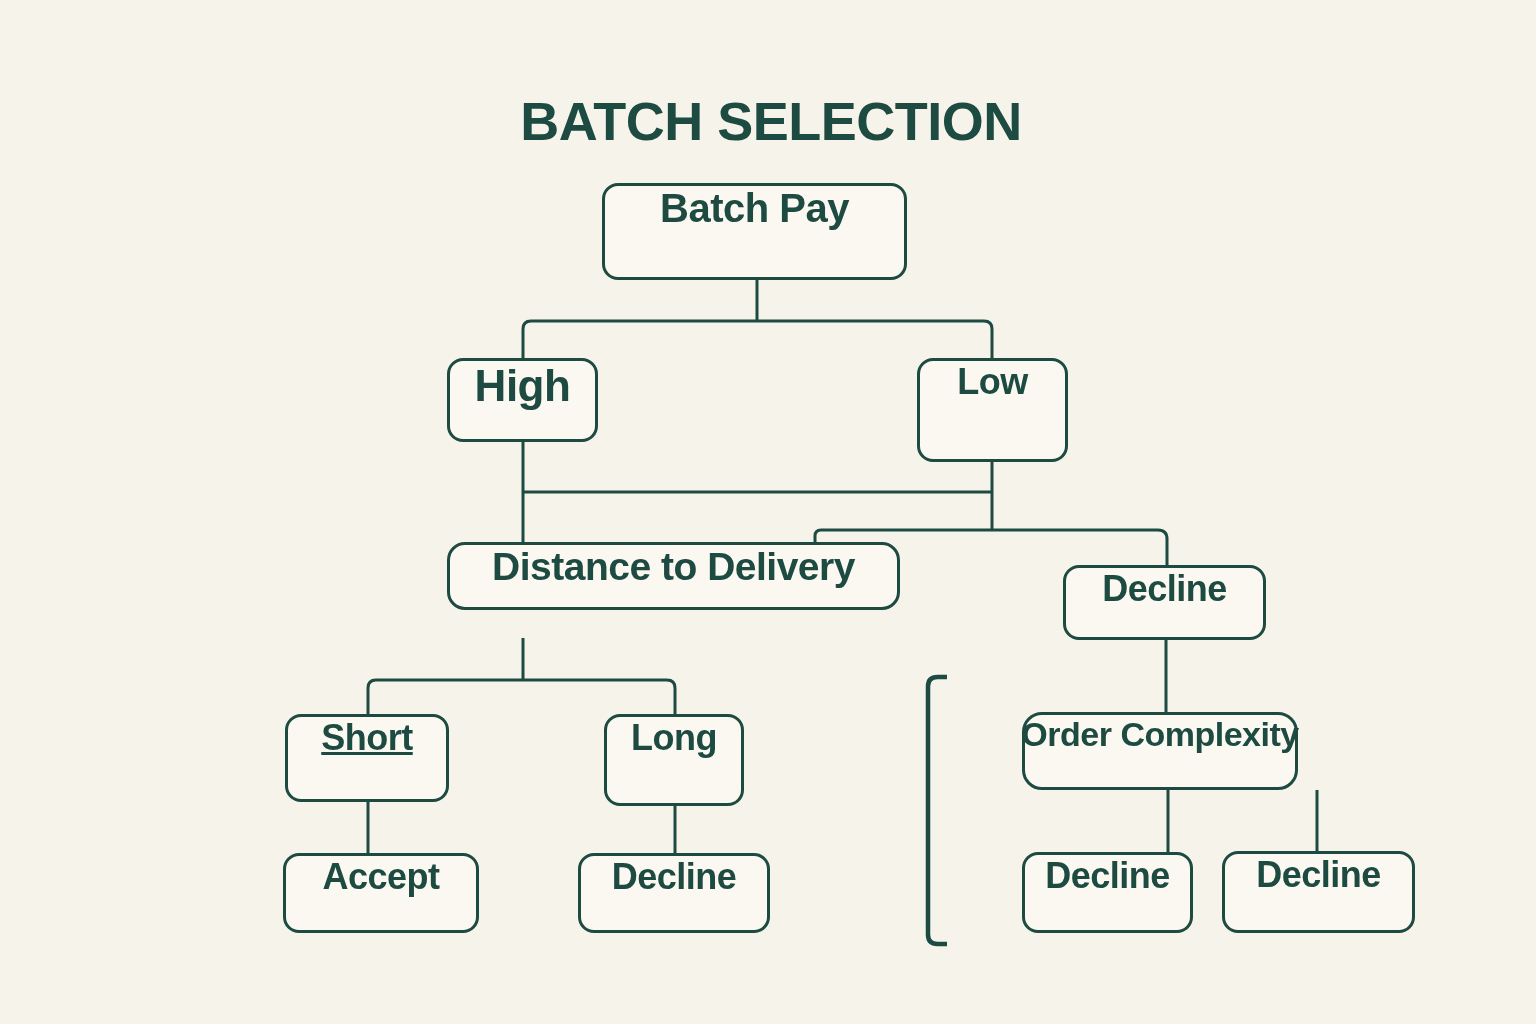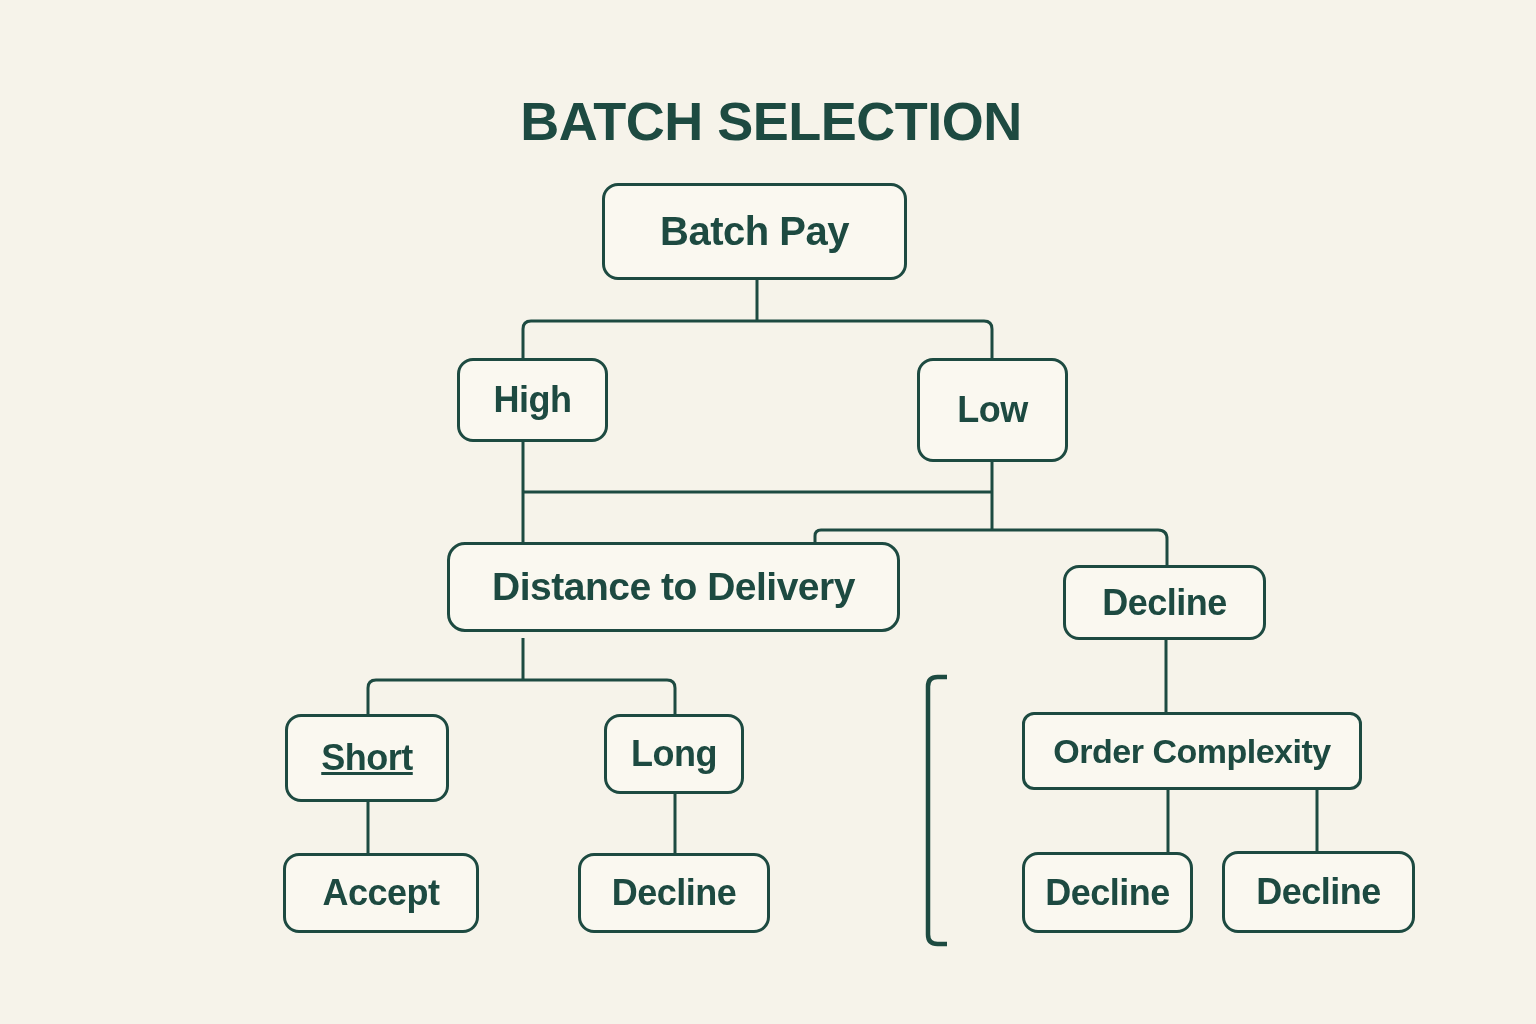--- a/index.html
+++ b/index.html
@@ -22,21 +22,21 @@
   }
   #connector-layer{
     position:absolute;left:0;top:0;width:1536px;height:1024px;
     pointer-events:none;
   }
   #connector-layer path{
     fill:none;stroke:var(--ink);
   }
   .node{
     position:absolute;box-sizing:border-box;
-    display:flex;align-items:center;justify-content:center;
+    display:flex;align-items:flex-start;justify-content:center;
     border:3.4px solid var(--ink);
     background:var(--fill);
     color:var(--ink);
     font-weight:700;letter-spacing:-0.5px;
     white-space:nowrap;
   }
 </style>
 </head>
 <body>
 
@@ -55,45 +55,45 @@
       <path d="M 675 794 L 675 853" stroke-width="3"></path>
       <path d="M 1166 640 L 1166 712" stroke-width="3"></path>
       <path d="M 1168 790 L 1168 852" stroke-width="3"></path>
       <path d="M 1317 790 L 1317 851" stroke-width="3"></path>
       <path d="M 947 677 L 937.5 677 Q 928 677 928 686.5 L 928 934.5 Q 928 944 937.5 944 L 947 944" stroke-width="4.5"></path>
     </svg>
   <div id="nodes-layer">
       <div class="node" style="left: 602px; top: 183px; width: 305px; height: 97px; font-size: 40px; border-radius: 16px;">
         <span>Batch Pay</span>
       </div>
-      <div class="node" style="left: 447px; top: 358px; width: 151px; height: 84px; font-size: 36px; border-radius: 16px; margin-left: 10px;">
+      <div class="node" style="left: 447px; top: 358px; width: 151px; height: 84px; font-size: 44px; border-radius: 16px;">
         <span>High</span>
       </div>
       <div class="node" style="left: 917px; top: 358px; width: 151px; height: 104px; font-size: 36px; border-radius: 16px;">
         <span>Low</span>
       </div>
-      <div class="node" style="left: 447px; top: 542px; width: 453px; height: 90px; font-size: 39px; border-radius: 18px;">
+      <div class="node" style="left: 447px; top: 542px; width: 453px; height: 68px; font-size: 39px; border-radius: 18px;">
         <span>Distance to Delivery</span>
       </div>
       <div class="node" style="left: 1063px; top: 565px; width: 203px; height: 75px; font-size: 36px; border-radius: 16px;">
         <span>Decline</span>
       </div>
       <div class="node" style="left: 285px; top: 714px; width: 164px; height: 88px; font-size: 36px; border-radius: 16px; text-decoration: underline;">
         <span>Short</span>
       </div>
-      <div class="node" style="left: 604px; top: 714px; width: 140px; height: 80px; font-size: 36px; border-radius: 16px;">
+      <div class="node" style="left: 604px; top: 714px; width: 140px; height: 92px; font-size: 36px; border-radius: 16px;">
         <span>Long</span>
       </div>
       <div class="node" style="left: 271px; top: 853px; width: 196px; height: 80px; font-size: 36px; border-radius: 16px; margin-left: 12px;">
         <span>Accept</span>
       </div>
       <div class="node" style="left: 578px; top: 853px; width: 192px; height: 80px; font-size: 36px; border-radius: 16px;">
         <span>Decline</span>
       </div>
-      <div class="node" style="left: 1022px; top: 712px; width: 340px; height: 78px; font-size: 34px; border-radius: 12px;">
+      <div class="node" style="left: 1022px; top: 712px; width: 276px; height: 78px; font-size: 34px; border-radius: 20px;">
         <span>Order Complexity</span>
       </div>
       <div class="node" style="left: 1022px; top: 852px; width: 171px; height: 81px; font-size: 36px; border-radius: 16px;">
         <span>Decline</span>
       </div>
       <div class="node" style="left: 1222px; top: 851px; width: 193px; height: 82px; font-size: 36px; border-radius: 16px;">
         <span>Decline</span>
       </div>
     </div>
 </div>

